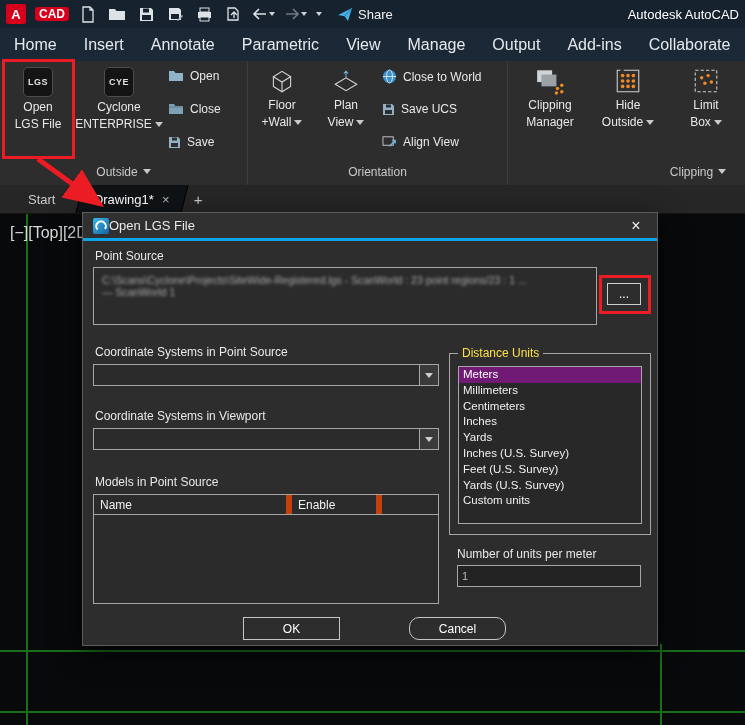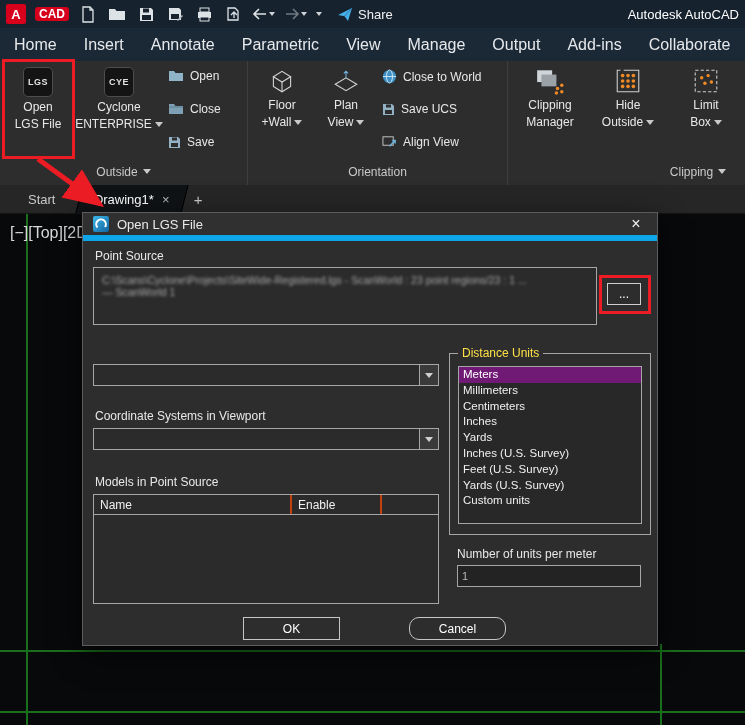--- a/index.html
+++ b/index.html
@@ -40,32 +40,32 @@
   .tab-close{color:#b9b9b9;font-size:13px;}
   .newtab{display:flex;align-items:center;justify-content:center;width:26px;color:#c9c9c9;font-size:15px;}
 
   
   #viewport{position:absolute;left:0;top:214px;width:745px;height:511px;background:#08090b;overflow:hidden;}
   .gline{position:absolute;background:#1a701a;}
   .vp-controls{position:absolute;left:10px;top:10px;color:#d8d8d8;font-size:16px;white-space:nowrap;}
 
   
   #dlg{position:absolute;left:82px;top:212px;width:576px;height:434px;background:#2d2d2d;border:1px solid #5c5c5c;box-shadow:0 8px 26px rgba(0,0,0,.65);z-index:20;color:#e8e8e8;font-size:12px;}
-  .dlg-title{height:28px;background:#303030;display:flex;align-items:center;gap:8px;padding:4px 10px;font-size:13px;border-bottom:6px solid #0ea5e9;}
+  .dlg-title{height:28px;background:#303030;display:flex;align-items:center;gap:0;padding:4px 10px;font-size:13px;border-bottom:3px solid #0ea5e9;}
   .dlg-close{margin-left:auto;width:22px;text-align:center;font-size:16px;color:#f2f2f2;}
   .dlbl{position:absolute;color:#e8e8e8;}
   .pathbox{position:absolute;left:10px;top:54px;width:504px;height:58px;border:1px solid #a6a6a6;background:#2b2b2b;padding:6px 8px;overflow:hidden;}
   .blurline{filter:blur(1.6px);color:#a9a9a9;font-size:10.5px;white-space:nowrap;overflow:hidden;}
   .browse{position:absolute;left:524px;top:70px;width:34px;height:22px;border:1px solid #cfcfcf;background:#2d2d2d;color:#fff;display:flex;align-items:center;justify-content:center;font-size:12px;}
   .combo{position:absolute;height:22px;width:346px;border:1px solid #a6a6a6;background:#2b2b2b;}
   .combo .dd{position:absolute;right:0;top:0;bottom:0;width:19px;background:#3a3a3a;border-left:1px solid #a6a6a6;display:flex;align-items:center;justify-content:center;}
   .tri{width:0;height:0;border-left:4px solid transparent;border-right:4px solid transparent;border-top:5px solid #d0d0d0;}
   .mtable{position:absolute;left:10px;top:281px;width:346px;height:110px;border:1px solid #a6a6a6;background:#2b2b2b;}
   .mth{display:flex;height:20px;border-bottom:1px solid #a6a6a6;}
-  .th{display:flex;align-items:center;padding-left:6px;border-right:2px solid #c2410c;color:#f0f0f0;}
+  .th{display:flex;align-items:center;padding-left:6px;border-right:6px solid #c2410c;color:#f0f0f0;}
   .th-name{width:198px;}
   .th-enable{width:90px;}
   .th-rest{flex:1;border-right:none;}
   .grp{position:absolute;left:366px;top:140px;width:202px;height:182px;border:1px solid #a6a6a6;}
   .grp-legend{position:absolute;top:-8px;left:8px;background:#2d2d2d;padding:0 4px;color:#fde047;}
   .ulist{position:absolute;left:8px;top:12px;right:8px;bottom:10px;border:1px solid #a6a6a6;background:#282828;overflow:hidden;}
   .uitem{height:15.8px;line-height:15.8px;padding-left:4px;font-size:11.5px;white-space:nowrap;color:#f0f0f0;}
   .uitem.selected{background:#701a75;color:#fff;}
   .units-input{position:absolute;left:374px;top:352px;width:184px;height:22px;background:#232323;border:1px solid #a6a6a6;color:#b8b8b8;font-size:11px;padding-left:4px;}
   .btn{position:absolute;width:97px;height:23px;background:#2d2d2d;border:1px solid #c6c6c6;color:#fff;display:flex;align-items:center;justify-content:center;font-size:12px;}
@@ -365,20 +365,21 @@
     <span class="dlbl" style="left:12px;top:36px;">Point Source</span>
 
     <div class="pathbox">
       <div class="blurline">C:\Scans\Cyclone\Projects\SiteWide-Registered.lgs - ScanWorld : 23 point regions/23 : 1 ...</div>
       <div class="blurline" style="width:45%;">— ScanWorld 1</div>
     </div>
 
     <div class="browse">...</div>
     <div id="red-browse" class="red-rect"></div>
 
+    <span class="dlbl" style="left:12px;top:132px;">Coordinate Systems in Point Source</span>
     <div class="combo" style="left:10px;top:151px;">
       <div class="dd">
           <span class="tri"></span>
         </div>
     </div>
 
     <span class="dlbl" style="left:12px;top:196px;">Coordinate Systems in Viewport</span>
     <div class="combo" style="left:10px;top:215px;">
       <div class="dd">
           <span class="tri"></span>

